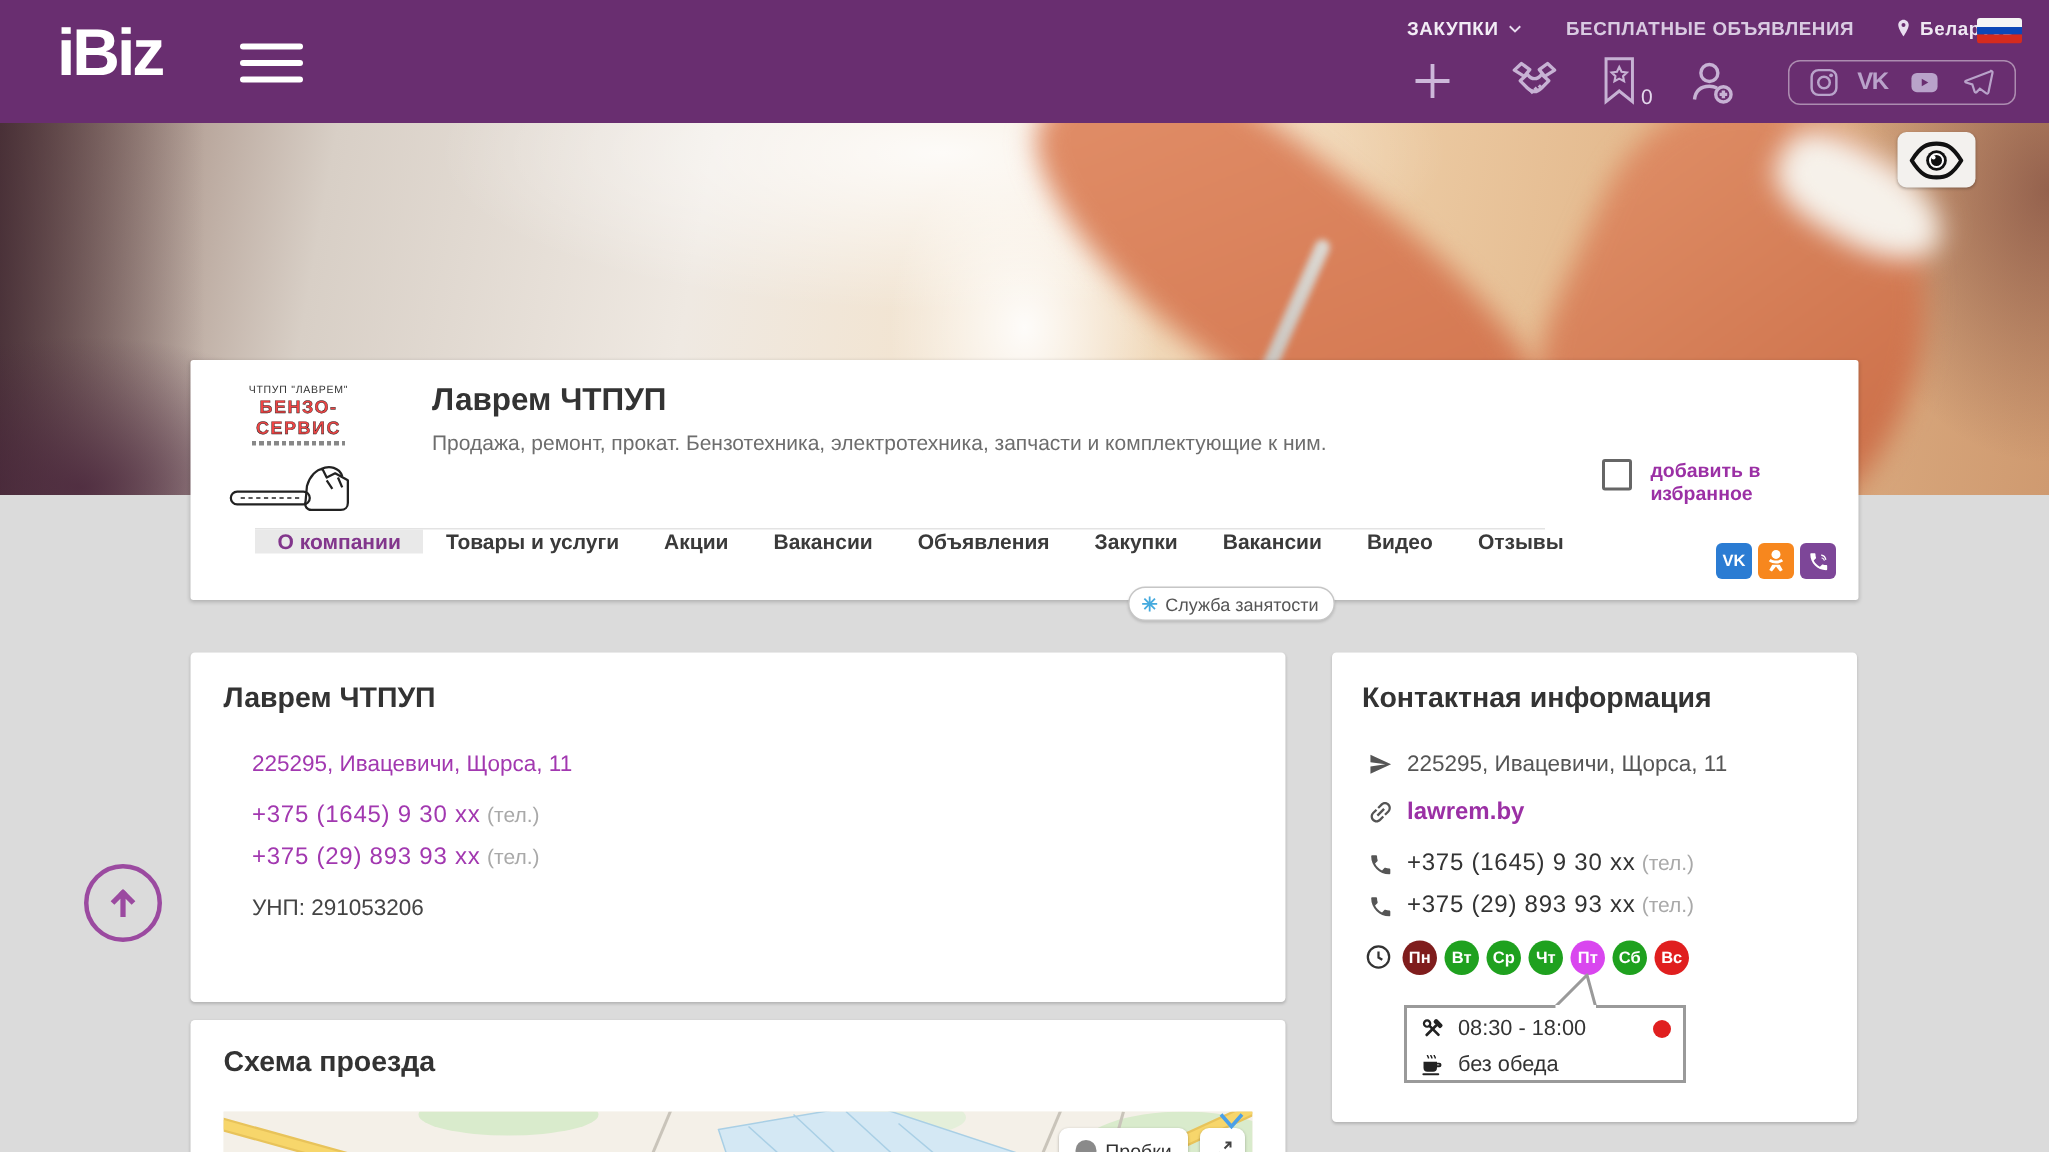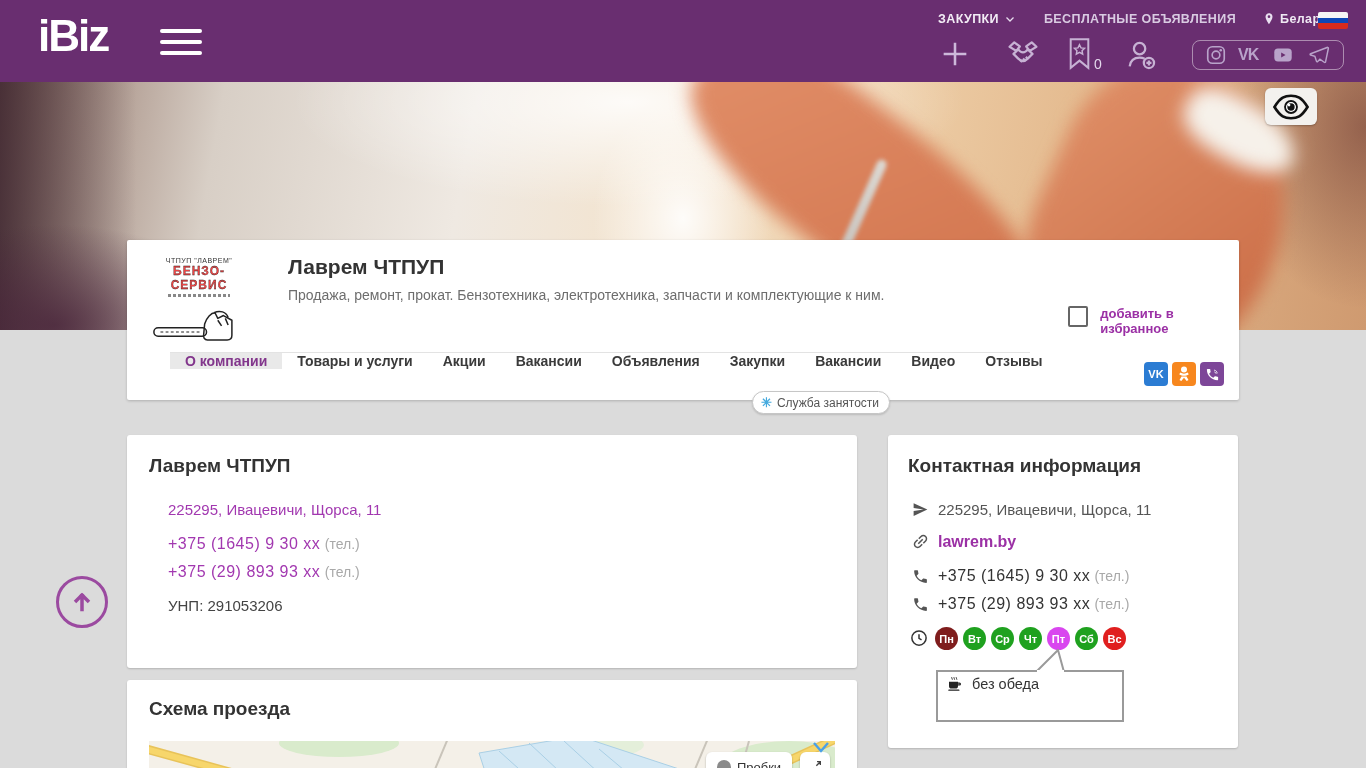--- a/index.html
+++ b/index.html
@@ -387,20 +387,36 @@
         <div class="day" style="background: #d946ef;">Пт</div>
         <div class="day" style="background: rgb(31, 161, 31);">Сб</div>
         <div class="day" style="background: rgb(224, 31, 31);">Вс</div>
       </div>
 
     <svg class="sched-pointer" width="50" height="23" viewBox="0 0 50 23">
       <polygon points="8,23 30,1 36,23" fill="#fff" stroke="#9a9a9a" stroke-width="2"></polygon>
       <rect x="9" y="21" width="27" height="4" fill="#fff"></rect>
     </svg>
     <div class="sched">
+      <div class="row" style="margin-top:2px">
+        <svg width="18" height="18" viewBox="0 0 24 24">
+          <g fill="#222">
+            <g transform="rotate(45 12 12)">
+                <rect x="10.9" y="6.5" width="2.4" height="14" rx="1"></rect>
+                <rect x="7.6" y="3" width="9" height="4.2" rx="1.6"></rect>
+              </g>
+            <g transform="rotate(-45 12 12)">
+                <rect x="10.9" y="7.5" width="2.4" height="13" rx="1"></rect>
+                <circle cx="12" cy="5.2" r="2.8" fill="none" stroke="#222" stroke-width="2"></circle>
+              </g>
+          </g>
+        </svg>
+        <span class="tx">08:30 - 18:00</span>
+        <span class="reddot"></span>
+      </div>
       <div class="row">
         <svg width="18" height="18" viewBox="0 0 24 24">
           <g fill="#222">
               <path d="M4 9h12v5.5A3.5 3.5 0 0112.5 18h-5A3.5 3.5 0 014 14.5z"></path>
               <path d="M16 10h2a2 2 0 010 4h-2v-1.7h1.8a.4.4 0 000-.8H16z"></path>
               <rect x="3" y="19.3" width="15" height="1.8" rx=".9"></rect>
             </g>
           <g stroke="#222" stroke-width="1.3" fill="none">
               <path d="M7.5 3c0 1.6 1 1.6 1 3.2M10.5 3c0 1.6 1 1.6 1 3.2M13.5 3c0 1.6 1 1.6 1 3.2"></path>
             </g>

